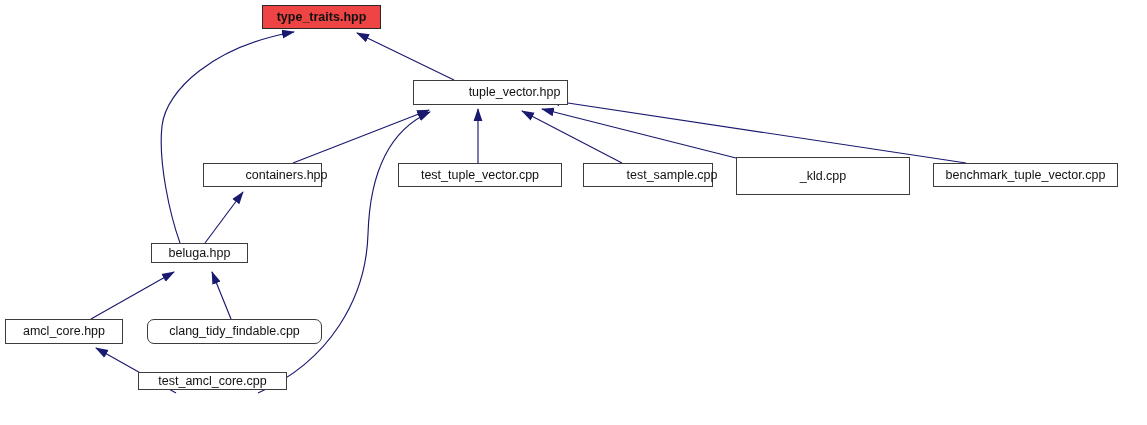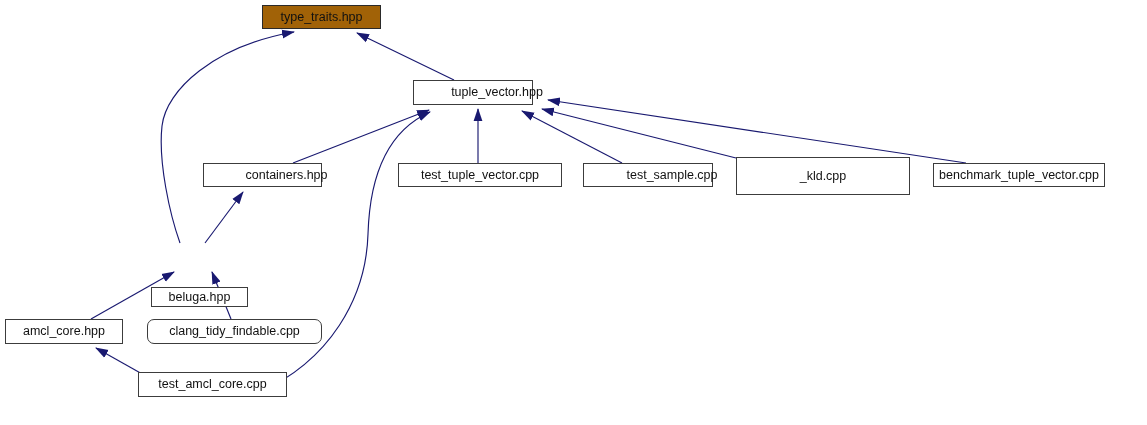--- a/index.html
+++ b/index.html
@@ -21,21 +21,21 @@
     color:#111111;
     display:flex;
     flex-direction:column;
     align-items:center;
     justify-content:center;
     font-size:12.5px;
     line-height:17px;
     white-space:nowrap;
     text-align:center;
   }
-  .node.highlight { background:#a16207; border-color:#2a2a2a; }
+  .node.highlight { background:#ef4444; border-color:#2a2a2a;font-weight:bold; }
   .node-line { display:block; }
 </style>
 </head>
 <body>
 
 <div class="graph-wrap">
   <svg class="edge-svg" viewBox="0 0 1147 425" width="1147" height="425" xmlns="http://www.w3.org/2000/svg">
     <defs>
       <marker id="arrowhead" markerUnits="userSpaceOnUse" markerWidth="14" markerHeight="11" refX="12" refY="5" orient="auto">
         <path class="arrowhead-shape" d="M0,0.6 L13,5 L0,9.4 z"></path>
@@ -53,44 +53,44 @@
         <path class="edge" d="M91,319 L174,272" marker-end="url(#arrowhead)"></path>
         <path class="edge" d="M231,319 L212,272" marker-end="url(#arrowhead)"></path>
         <path class="edge" d="M176,393 L96,348" marker-end="url(#arrowhead)"></path>
         <path class="edge" d="M258,393 C330,361 366,298 368,234 C370,168 392,129 430,112" marker-end="url(#arrowhead)"></path>
       </g>
   </svg>
   <div id="node-layer">
       <div class="node highlight" style="left: 262px; top: 5px; width: 119px; height: 24px;">
         <span class="node-line">type_traits.hpp</span>
       </div>
-      <div class="node" style="left: 413px; top: 80px; width: 120px; height: 25px; padding-left: 48px;">
+      <div class="node" style="left: 413px; top: 80px; width: 155px; height: 25px; padding-left: 48px;">
         <span class="node-line">tuple_vector.hpp</span>
       </div>
       <div class="node" style="left: 203px; top: 163px; width: 119px; height: 24px; padding-left: 48px;">
         <span class="node-line">containers.hpp</span>
       </div>
       <div class="node" style="left: 398px; top: 163px; width: 164px; height: 24px;">
         <span class="node-line">test_tuple_vector.cpp</span>
       </div>
       <div class="node" style="left: 583px; top: 163px; width: 130px; height: 24px; padding-left: 48px;">
         <span class="node-line">test_sample.cpp</span>
       </div>
       <div class="node" style="left: 736px; top: 157px; width: 174px; height: 38px;">
         <span class="node-line">_kld.cpp</span>
       </div>
-      <div class="node" style="left: 933px; top: 163px; width: 172px; height: 24px;">
+      <div class="node" style="left: 933px; top: 163px; width: 185px; height: 24px;">
         <span class="node-line">benchmark_tuple_vector.cpp</span>
       </div>
-      <div class="node" style="left: 151px; top: 243px; width: 97px; height: 20px; margin-top: 44px;">
+      <div class="node" style="left: 151px; top: 243px; width: 97px; height: 20px;">
         <span class="node-line">beluga.hpp</span>
       </div>
       <div class="node" style="left: 5px; top: 319px; width: 118px; height: 25px;">
         <span class="node-line">amcl_core.hpp</span>
       </div>
       <div class="node" style="left: 147px; top: 319px; width: 175px; height: 25px; border-radius: 7px;">
         <span class="node-line">clang_tidy_findable.cpp</span>
       </div>
-      <div class="node" style="left: 138px; top: 372px; width: 149px; height: 25px; justify-content: center;">
+      <div class="node" style="left: 138px; top: 372px; width: 149px; height: 18px; justify-content: center;">
         <span class="node-line">test_amcl_core.cpp</span>
       </div>
     </div>
 </div>
 
 </body></html>

